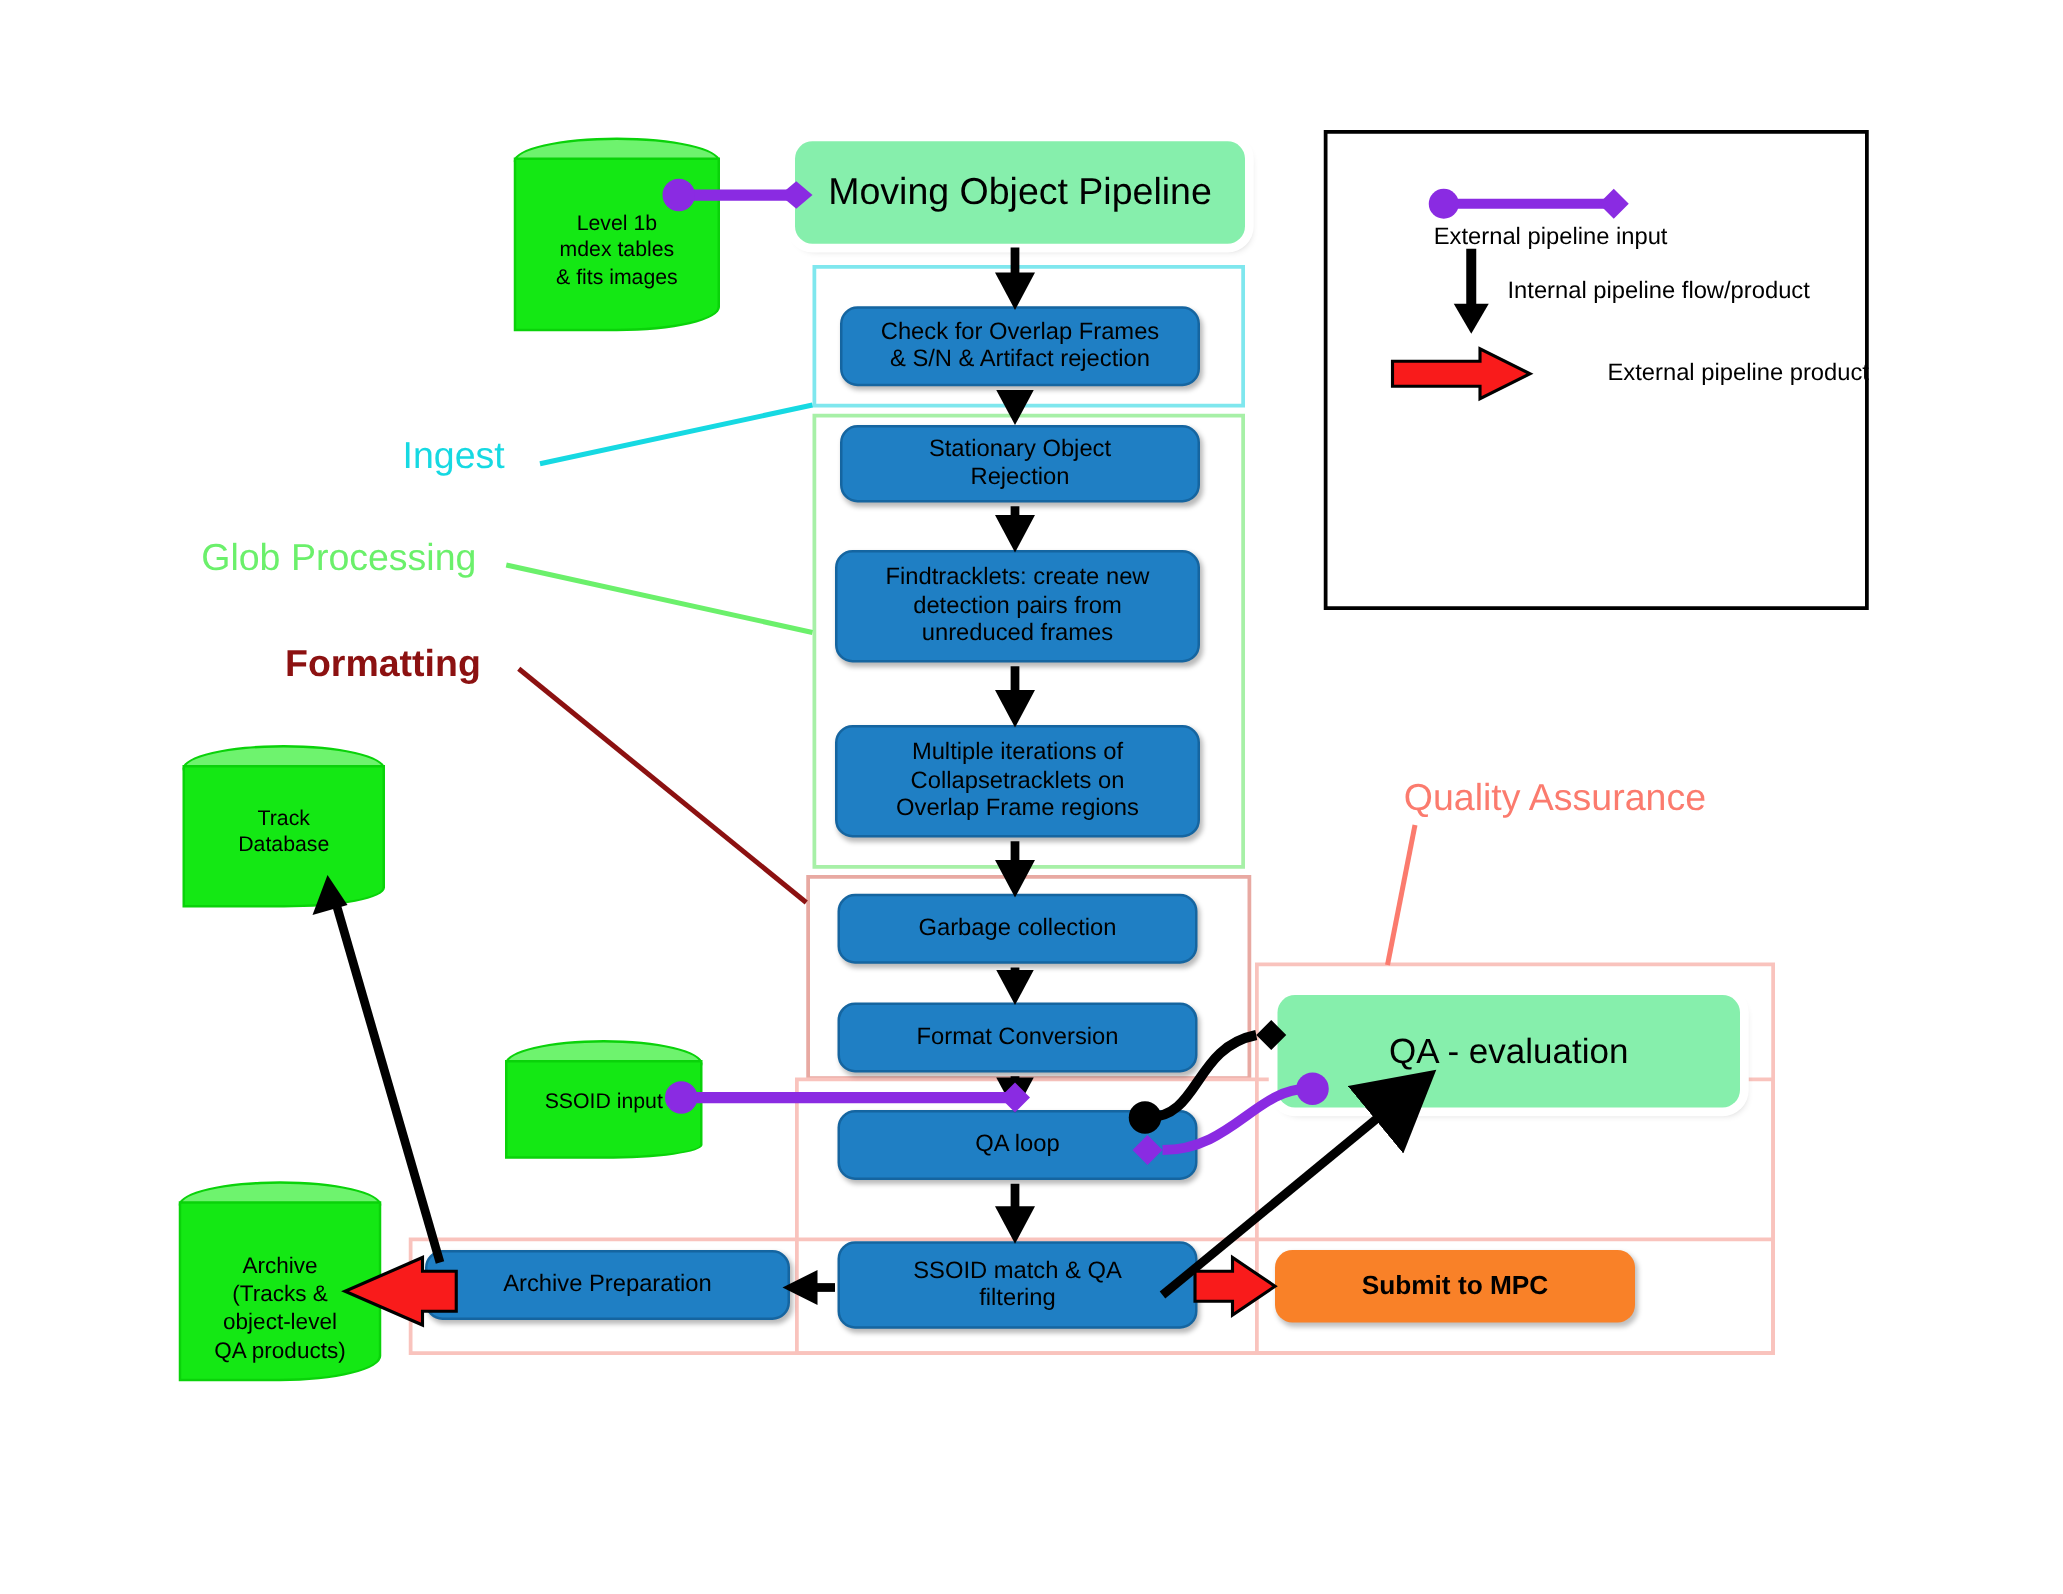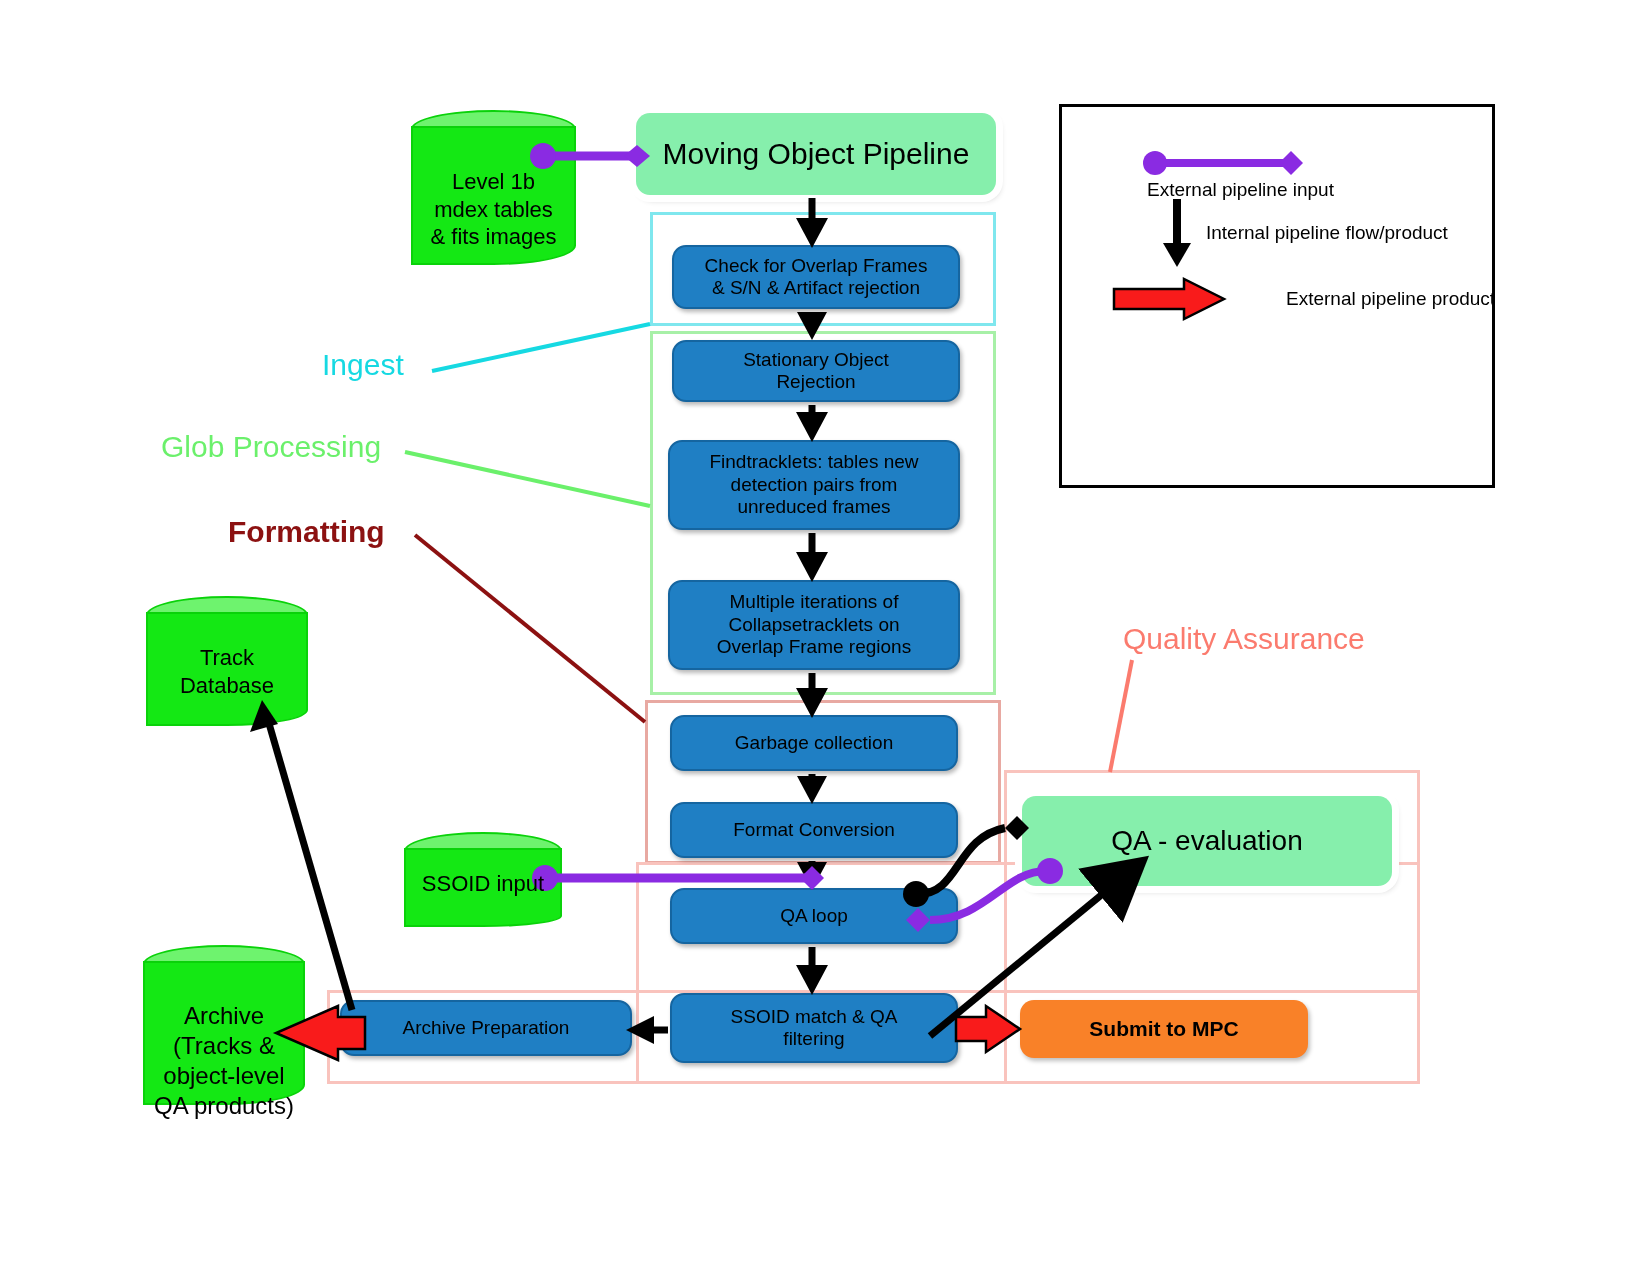--- a/index.html
+++ b/index.html
@@ -35,21 +35,21 @@
         box-shadow:2px 3px 4px rgba(0,0,0,.25);}
 
   
   .cyl{position:absolute;}
   .cyl .body{position:absolute;left:0;right:0;bottom:0;top:16px;
              background:#14e814;border:2px solid #0ad20a;
              border-radius:0 0 50%/0 0 14% 14%;}
   .cyl .top{position:absolute;left:0;right:0;top:0;height:34px;
             background:#6ef36e;border:2px solid #0ad20a;border-radius:50%;}
   .cyl .lbl{position:absolute;left:0;right:0;text-align:center;color:#000;
-            font-size:22px;line-height:1.25;z-index:3;}
+            font-size:17px;line-height:1.25;z-index:3;}
 
   
   .stagelabel{position:absolute;font-size:30px;white-space:nowrap;}
   .lb-ingest{color:#16d9e2;}
   .lb-glob{color:#6bf06b;}
   .lb-format{color:#8c1111;font-weight:bold;}
   .lb-qa{color:#fb7b6e;}
 
   
   #legend{position:absolute;left:1059px;top:104px;width:430px;height:378px;
@@ -99,21 +99,21 @@
     <div class="top"></div>
     <div class="body"></div>
     <div class="lbl" style="top:38px;">
       <div>SSOID input</div>
     </div>
   </div>
 
   <div class="cyl" style="left:143px;top:945px;width:162px;height:160px;">
     <div class="top"></div>
     <div class="body"></div>
-    <div class="lbl" style="top:56px;font-size:24px;">
+    <div class="lbl" style="top:56px;font-size:18px;">
       <div>Archive</div>
       <div>(Tracks &amp;</div>
       <div>object-level</div>
       <div>QA products)</div>
     </div>
   </div>
 
   <div class="cyanbox" style="left:636px;top:113px;width:360px;height:82px;">
     <span>Moving Object Pipeline</span>
   </div>
@@ -127,21 +127,21 @@
 
   <div class="pbox" style="left:672px;top:340px;width:288px;height:62px;">
     <span>
       <span>Stationary Object</span><br>
       <span>Rejection</span>
     </span>
   </div>
 
   <div class="pbox" style="left:668px;top:440px;width:292px;height:90px;">
     <span>
-      <span>Findtracklets: tables new</span><br>
+      <span>Findtracklets: create new</span><br>
       <span>detection pairs from</span><br>
       <span>unreduced frames</span>
     </span>
   </div>
 
   <div class="pbox" style="left:668px;top:580px;width:292px;height:90px;">
     <span>
       <span>Multiple iterations of</span><br>
       <span>Collapsetracklets on</span><br>
       <span>Overlap Frame regions</span>

